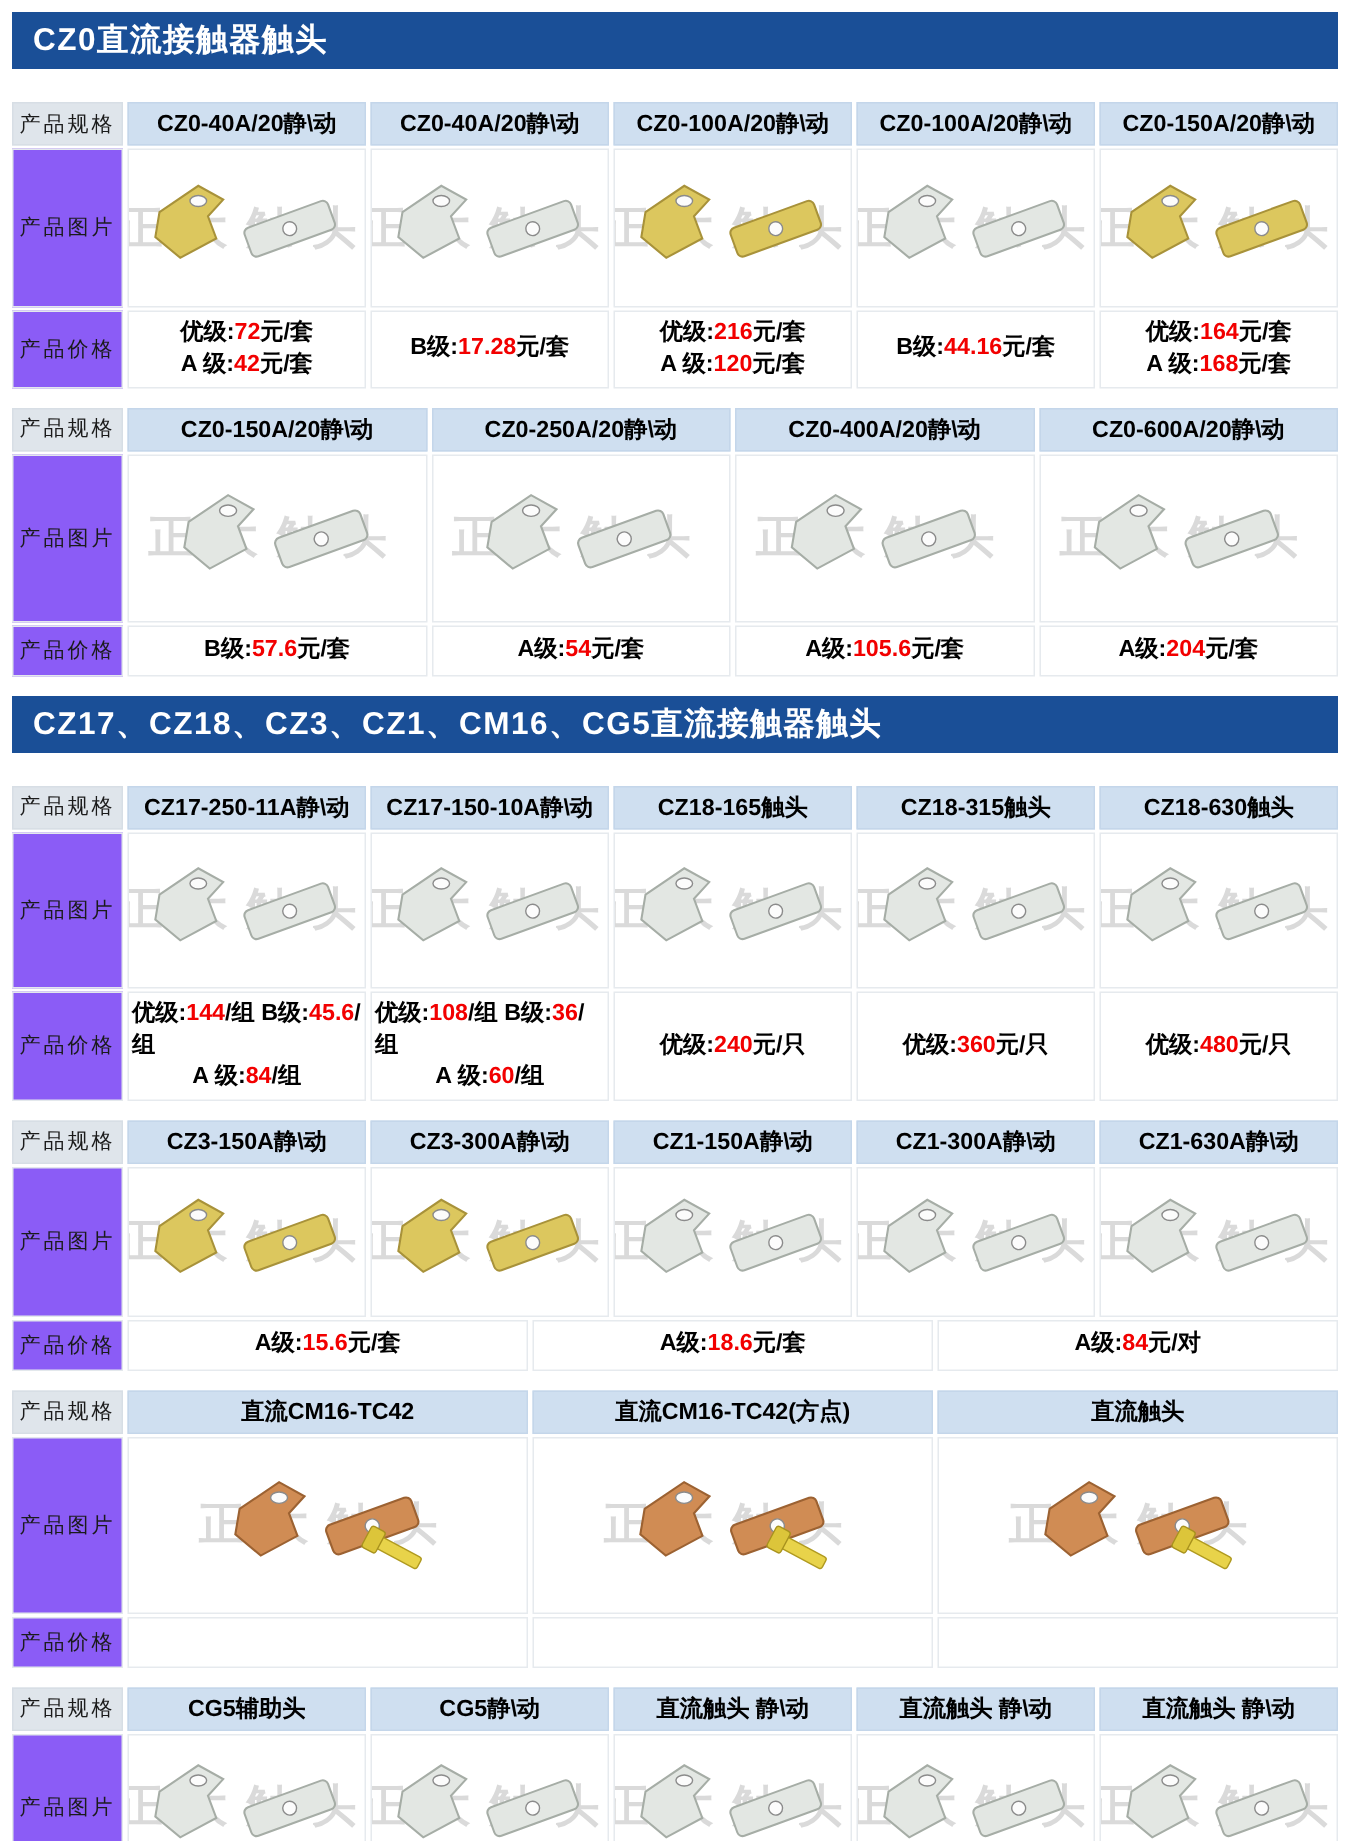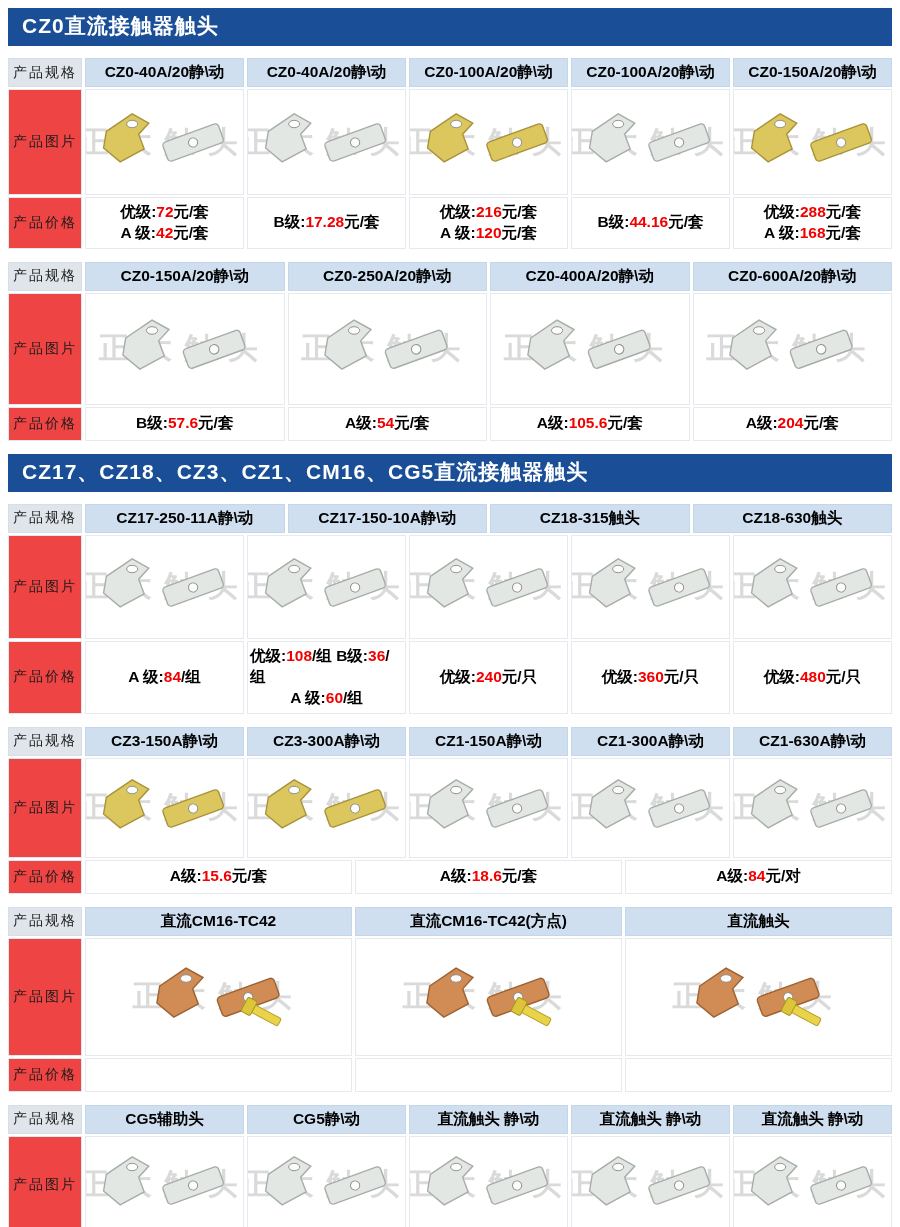--- a/index.html
+++ b/index.html
@@ -1,25 +1,25 @@
 <!DOCTYPE html>
 <html><head>
 <meta charset="utf-8">
 <style>
   html,body{margin:0;padding:0;background:#fff;}
   body{width:900px;font-family:"Liberation Sans","DejaVu Sans",sans-serif;}
   .page{box-sizing:border-box;width:900px;min-height:1227px;padding:8px 8px 0 8px;position:relative;}
 
   .section-bar{background:#1a4f97;color:#fff;font-weight:bold;font-size:21px;
-    padding:4px 0 6px 14px;margin:0 0 12px 0;letter-spacing:1px;}
+    padding:4px 0 6px 14px;margin:0 0 22px 0;letter-spacing:1px;}
 
   .ptable{display:flex;flex-direction:column;gap:2px;margin-bottom:13px;}
   .prow{display:flex;gap:3px;align-items:stretch;}
   .label-cell{flex:0 0 74px;display:flex;align-items:center;justify-content:center;
-    font-size:14px;letter-spacing:2px;color:#1b1b1b;background:#ef4444;border:1px solid #e3e8ec;box-sizing:border-box;}
+    font-size:14px;letter-spacing:2px;color:#1b1b1b;background:#8b5cf6;border:1px solid #e3e8ec;box-sizing:border-box;}
   .spec-label{background:#dfe5eb;border-color:#d7dee5;}
   .spec-cell{flex:1;background:#cfdff0;border:1px solid #c4d6ea;font-weight:bold;font-size:15.5px;color:#000;
     display:flex;align-items:center;justify-content:center;padding:3px 2px;box-sizing:border-box;min-height:24px;}
   .image-cell{flex:1;position:relative;border:1px solid #e6eaee;background:#fff;overflow:hidden;
     display:flex;align-items:center;justify-content:center;box-sizing:border-box;}
   .wm{position:absolute;inset:0;display:flex;align-items:center;justify-content:center;
     font-size:30px;font-weight:bold;color:#dadada;letter-spacing:13px;white-space:nowrap;overflow:hidden;pointer-events:none;}
   .photo{position:relative;z-index:1;max-height:92%;}
   .price-cell{flex:1;border:1px solid #e6eaee;display:flex;flex-direction:column;align-items:center;justify-content:center;
     font-weight:bold;font-size:15.5px;color:#000;padding:4px 2px;min-height:34px;box-sizing:border-box;line-height:1.35;}
@@ -116,21 +116,21 @@
             <div class="price-line"><span>B级:</span><span class="red">17.28</span><span>元/套</span></div>
           </div>
           <div class="price-cell">
             <div class="price-line"><span>优级:</span><span class="red">216</span><span>元/套</span></div>
             <div class="price-line"><span>A 级:</span><span class="red">120</span><span>元/套</span></div>
           </div>
           <div class="price-cell">
             <div class="price-line"><span>B级:</span><span class="red">44.16</span><span>元/套</span></div>
           </div>
           <div class="price-cell">
-            <div class="price-line"><span>优级:</span><span class="red">288</span><span>元/套</span></div>
+            <div class="price-line"><span>优级:</span><span class="red">164</span><span>元/套</span></div>
             <div class="price-line"><span>A 级:</span><span class="red">168</span><span>元/套</span></div>
           </div>
         </div>
       </div>
       <div class="ptable">
         <div class="prow spec-row">
           <div class="label-cell spec-label">产品规格</div>
           <div class="spec-cell">CZ0-150A/20静\动</div>
           <div class="spec-cell">CZ0-250A/20静\动</div>
           <div class="spec-cell">CZ0-400A/20静\动</div>
@@ -198,20 +198,21 @@
             <div class="price-line"><span>A级:</span><span class="red">204</span><span>元/套</span></div>
           </div>
         </div>
       </div>
       <div class="section-bar"><span>CZ17、CZ18、CZ3、CZ1、CM16、CG5直流接触器触头</span></div>
       <div class="ptable">
         <div class="prow spec-row">
           <div class="label-cell spec-label">产品规格</div>
           <div class="spec-cell">CZ17-250-11A静\动</div>
           <div class="spec-cell">CZ17-150-10A静\动</div>
+          <div class="spec-cell">CZ18-165触头</div>
           <div class="spec-cell">CZ18-315触头</div>
           <div class="spec-cell">CZ18-630触头</div>
         </div>
         <div class="prow">
           <div class="label-cell">产品图片</div>
           <div class="image-cell" style="height: 104px;">
             <div class="wm">正大触头</div>
             <svg viewBox="0 0 170 90" width="160" class="photo tone-silver">
               <path class="pA" d="M22,34 L50,15 L68,25 L57,37 L63,53 L37,67 L19,52 Z"></path>
               <ellipse class="holeA" cx="50" cy="26" rx="6" ry="4"></ellipse>
@@ -262,20 +263,21 @@
               <g transform="rotate(-20 116 46)">
                 <rect class="pB" x="84" y="35" width="64" height="22" rx="4"></rect>
                 <circle class="holeB" cx="116" cy="46" r="5"></circle>
               </g>
             </svg>
           </div>
         </div>
         <div class="prow">
           <div class="label-cell">产品价格</div>
           <div class="price-cell">
+            <div class="price-line"><span>优级:</span><span class="red">144</span><span>/组 B级:</span><span class="red">45.6</span><span>/组</span></div>
             <div class="price-line"><span>A 级:</span><span class="red">84</span><span>/组</span></div>
           </div>
           <div class="price-cell">
             <div class="price-line"><span>优级:</span><span class="red">108</span><span>/组  B级:</span><span class="red">36</span><span>/组</span></div>
             <div class="price-line"><span>A 级:</span><span class="red">60</span><span>/组</span></div>
           </div>
           <div class="price-cell">
             <div class="price-line"><span>优级:</span><span class="red">240</span><span>元/只</span></div>
           </div>
           <div class="price-cell">

